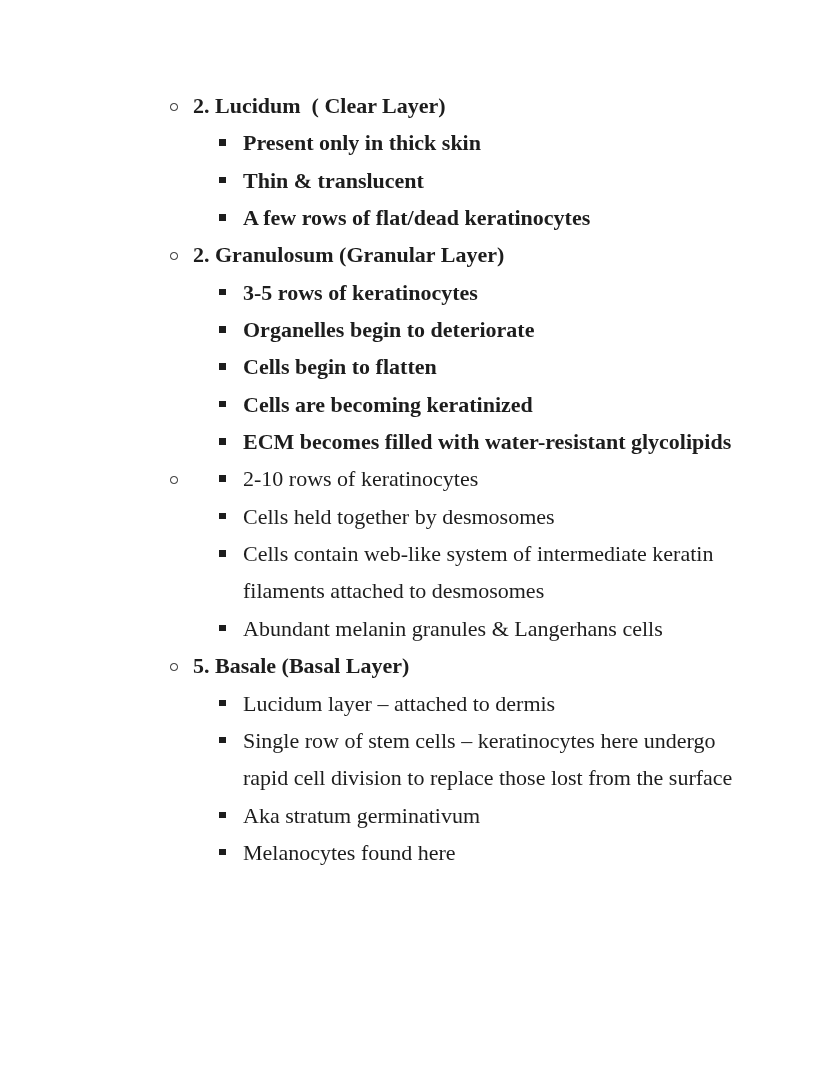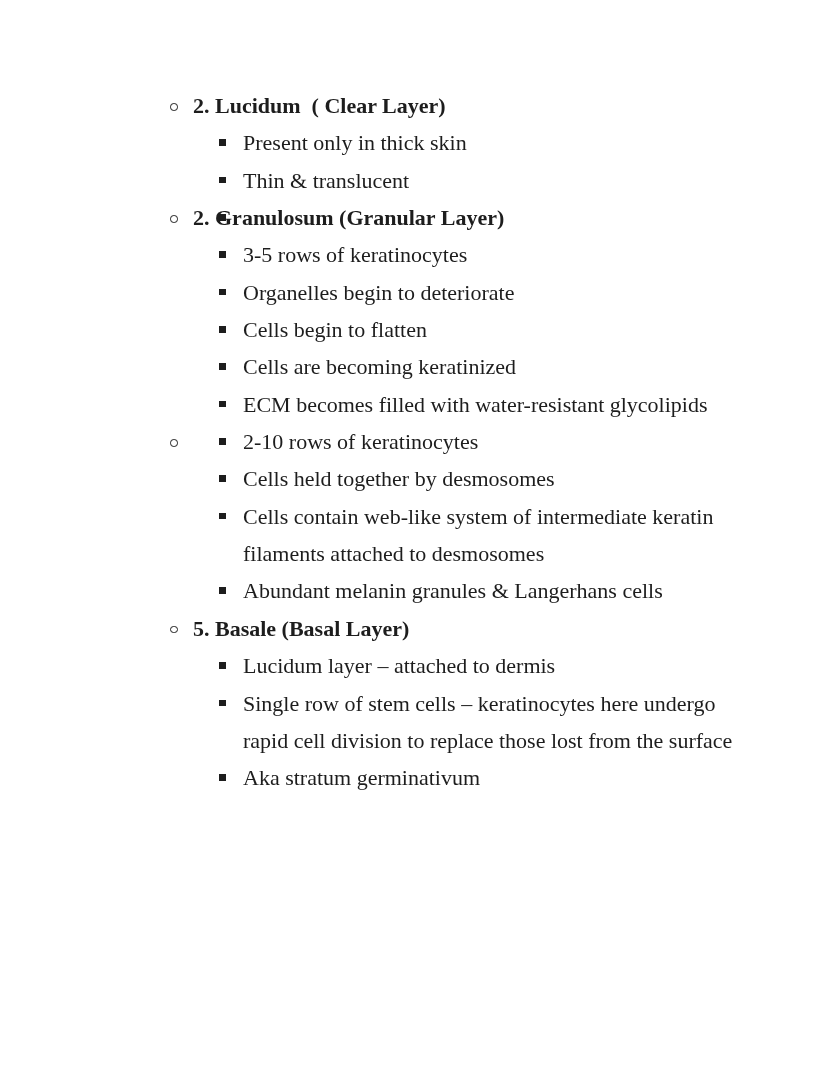--- a/index.html
+++ b/index.html
@@ -11,21 +11,21 @@
     overflow:hidden;
     font-family:"Liberation Serif", serif;
     font-size:22px;
     line-height:37.35px;
     color:#1d1d1d;
   }
   .outline{padding-top:87px;}
   .row{position:relative;}
   .row.heading{padding-left:193px;font-weight:bold;}
   .row.item{padding-left:243px;width:510px;}
-  .row.item.bold{font-weight:normal;}
+  .row.item.bold{font-weight:bold;}
   .bullet{position:absolute;display:block;}
   .bullet.circle{
     left:170px;top:16px;
     width:5.5px;height:5.5px;
     border:1.4px solid #1d1d1d;
     border-radius:50%;
     background:transparent;
   }
   .bullet.square{
     left:219px;top:15px;
@@ -34,30 +34,31 @@
   }
 </style>
 </head>
 <body>
 
 <div class="page">
   <div class="outline">
       <div class="row heading"><span class="bullet circle"></span><span>2. Lucidum &nbsp;( Clear Layer)</span></div>
       <div class="row item bold"><span class="bullet square"></span><span>Present only in thick skin</span></div>
       <div class="row item bold"><span class="bullet square"></span><span>Thin &amp; translucent</span></div>
-      <div class="row item bold"><span class="bullet square"></span></div>
+      <div class="row item bold"><span class="bullet square"></span><span>A few rows of flat/dead keratinocytes</span></div>
       <div class="row heading"><span class="bullet circle"></span><span>2. Granulosum (Granular Layer)</span></div>
       <div class="row item bold"><span class="bullet square"></span><span>3-5 rows of keratinocytes</span></div>
       <div class="row item bold"><span class="bullet square"></span><span>Organelles begin to deteriorate</span></div>
       <div class="row item bold"><span class="bullet square"></span><span>Cells begin to flatten</span></div>
       <div class="row item bold"><span class="bullet square"></span><span>Cells are becoming keratinized</span></div>
       <div class="row item bold"><span class="bullet square"></span><span>ECM becomes filled with water-resistant glycolipids</span></div>
       <div class="row heading"><span class="bullet circle"></span></div>
       <div class="row item"><span class="bullet square"></span><span>2-10 rows of keratinocytes</span></div>
       <div class="row item"><span class="bullet square"></span><span>Cells held together by desmosomes</span></div>
       <div class="row item"><span class="bullet square"></span><span>Cells contain web-like system of intermediate keratin filaments attached to desmosomes</span></div>
       <div class="row item"><span class="bullet square"></span><span>Abundant melanin granules &amp; Langerhans cells</span></div>
       <div class="row heading"><span class="bullet circle"></span><span>5. Basale (Basal Layer)</span></div>
       <div class="row item"><span class="bullet square"></span><span>Lucidum layer – attached to dermis</span></div>
       <div class="row item"><span class="bullet square"></span><span>Single row of stem cells – keratinocytes here undergo rapid cell division to replace those lost from the surface</span></div>
       <div class="row item"><span class="bullet square"></span><span>Aka stratum germinativum</span></div>
+      <div class="row item"><span class="bullet square"></span><span>Melanocytes found here</span></div>
     </div>
 </div>
 
 </body></html>

